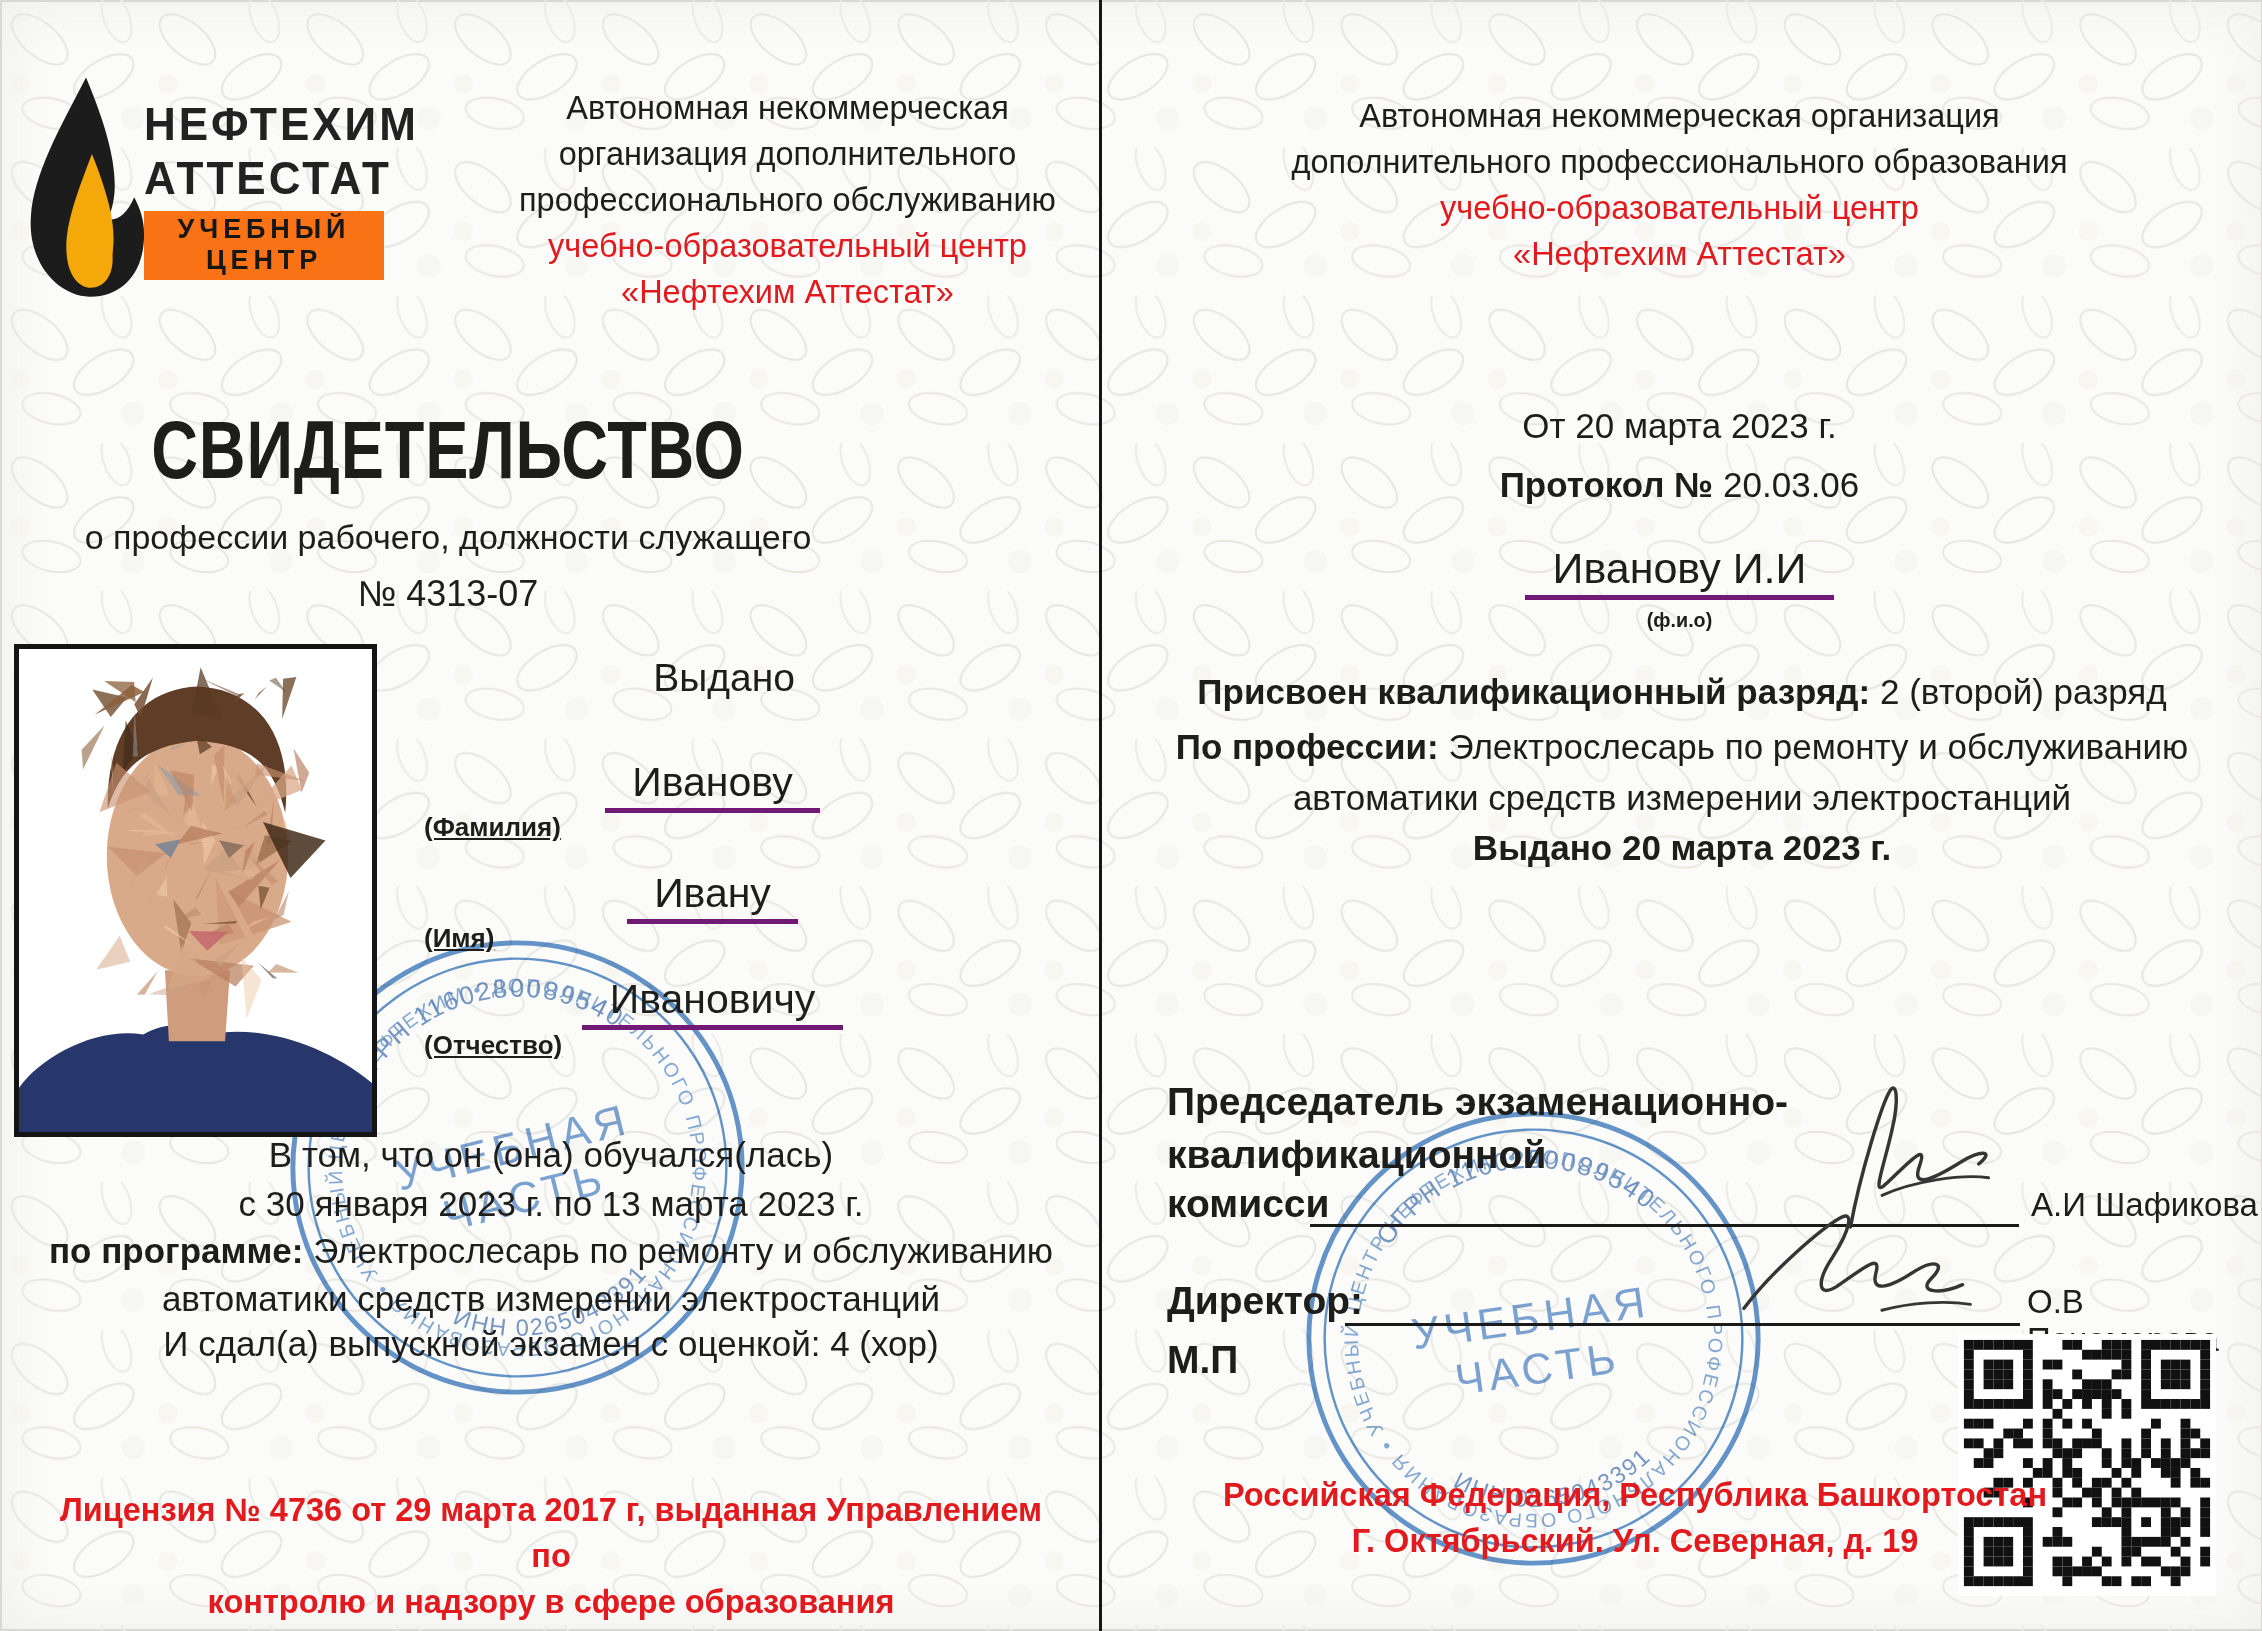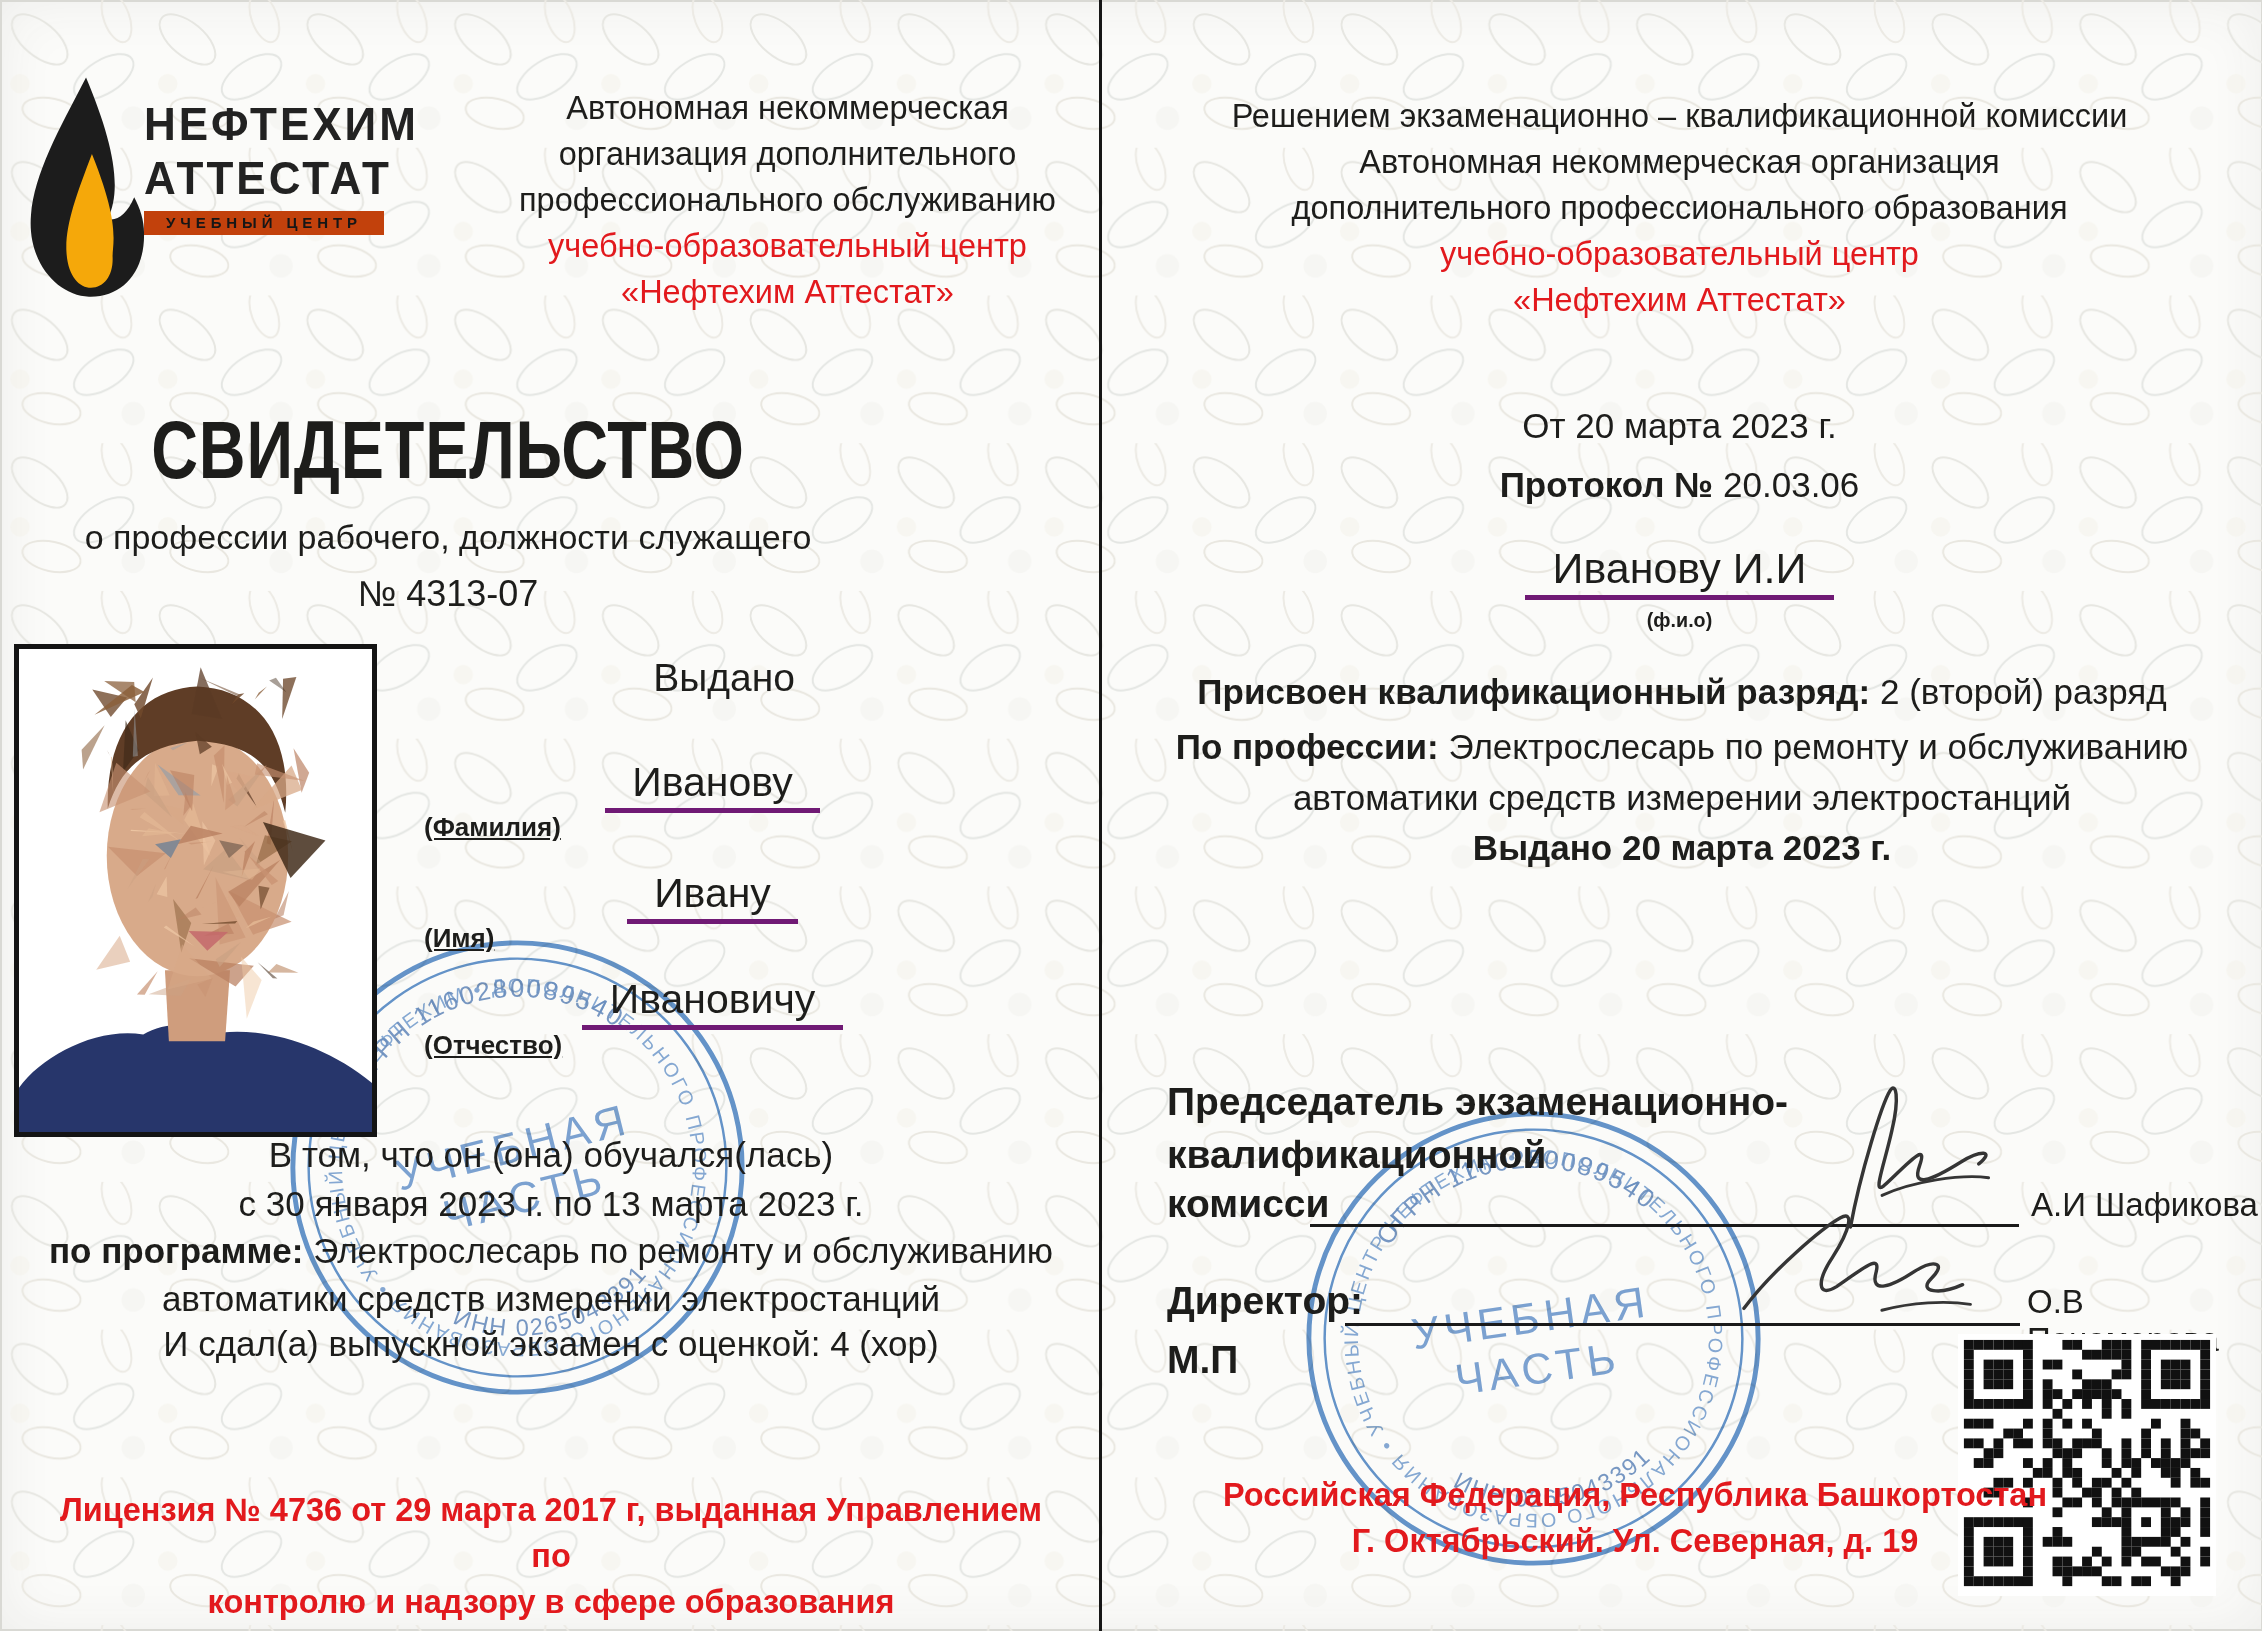--- a/index.html
+++ b/index.html
@@ -15,21 +15,21 @@
   .red{color:#e2191d;}
   .t33{font-size:32.5px;line-height:46px;}
   .t36{font-size:35px;line-height:47px;}
   .divider{position:absolute;left:1099px;top:0;width:3px;height:1631px;background:#161616;}
   .texture{position:absolute;left:0;top:0;z-index:0;}
   .z1{z-index:1;} .z2{z-index:2;} .z3{z-index:3;}
 
   
   .logo-text{left:144px;top:97px;width:246px;}
   .logo-line{font-weight:bold;font-size:44px;line-height:54px;letter-spacing:3px;color:#222;transform:scaleY(1.05);}
-  .logo-band{margin-top:5.9px;background:#c2410c;color:#161616;font-weight:bold;font-size:15px;letter-spacing:4.9px;text-align:center;padding:3px 0 3.9px;width:240px;}
+  .logo-band{margin-top:5.9px;background:#f97316;color:#161616;font-weight:bold;font-size:27px;letter-spacing:4.9px;text-align:center;padding:3px 0 3.9px;width:240px;}
 
   .org-block{left:502px;top:85px;width:571px;}
   .hdrR{left:1123px;top:93px;width:1113px;}
 
   .title{left:59px;top:404px;width:778px;font-size:81px;font-weight:bold;letter-spacing:1px;transform:scaleX(.8);transform-origin:50% 50%;white-space:nowrap;}
   .subtitle{left:59px;top:518px;width:778px;font-size:34px;}
   .number{left:59px;top:573px;width:778px;font-size:36px;}
 
   .photo{left:13.8px;top:644px;width:353px;height:483px;border:5.9px solid #141414;background:#fff;}
 
@@ -247,21 +247,20 @@
     <circle r="228" fill="none" stroke="#4f86c6" stroke-width="5"></circle>
     <circle r="212" fill="none" stroke="#4f86c6" stroke-width="2.5"></circle>
     <text font-size="20" letter-spacing="2.5" fill="#5d8ec9" opacity=".85"><textPath href="#ringA">• ДОПОЛНИТЕЛЬНОГО ПРОФЕССИОНАЛЬНОГО ОБРАЗОВАНИЯ • УЧЕБНЫЙ ЦЕНТР НЕФТЕХИМ АТТЕСТАТ</textPath></text>
     <text font-size="26" letter-spacing="2" fill="#567fb9" opacity=".9" text-anchor="middle"><textPath href="#ogrnA" startOffset="50%">ОГРН 1160280089540</textPath></text>
     <text x="0" y="-6" text-anchor="middle" font-size="44" letter-spacing="5" fill="#6b97cf">УЧЕБНАЯ</text>
     <text x="0" y="46" text-anchor="middle" font-size="44" letter-spacing="5" fill="#6b97cf">ЧАСТЬ</text>
     <text font-size="24" letter-spacing="2" fill="#567fb9" opacity=".9" text-anchor="middle"><textPath href="#innA" startOffset="50%">ИНН 0265043391</textPath></text>
   </svg>
 
   <div class="abs z2 hdrR c t33">
-    <div>Решением экзаменационно – квалификационной комиссии</div>
     <div>Автономная некоммерческая организация</div>
     <div>дополнительного профессионального образования</div>
     <div class="red">учебно-образовательный центр</div>
     <div class="red">«Нефтехим Аттестат»</div>
   </div>
 
   <div class="abs z2 dateR c t36">От 20 марта 2023 г.</div>
   <div class="abs z2 protoR c t36">
     <span class="bold">Протокол №</span><span> 20.03.06</span>
   </div>

